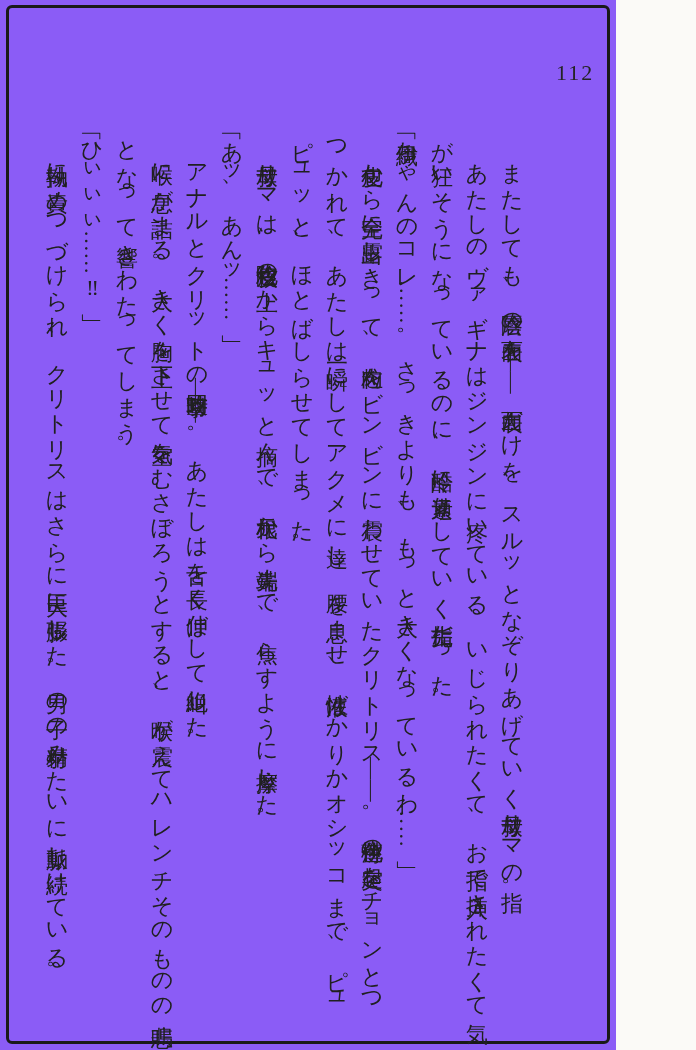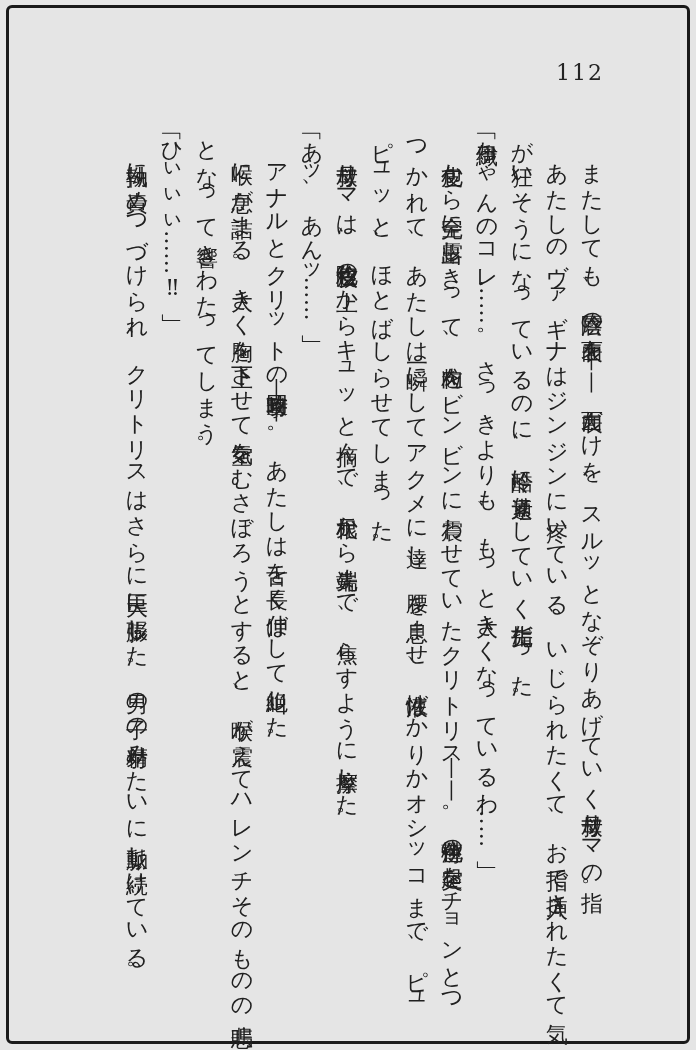--- a/index.html
+++ b/index.html
@@ -7,23 +7,24 @@
     padding: 0;
     width: 696px;
     height: 1050px;
     overflow: hidden;
     background: #fbfaf7;
     font-family: "DejaVu Serif", "Liberation Serif", serif;
   }
 
   .page {
     position: relative;
-    width: 696px;
+    width: 616px;
     height: 1050px;
-    background: #e5e5e5;
+    background: #8b5cf6;
+    font-family: Liberation Serif, serif;
   }
 
   
   .page-border {
     position: absolute;
     left: 6px;
     top: 5px;
     right: 6px;
     bottom: 6px;
     border: 3px solid #191919;

